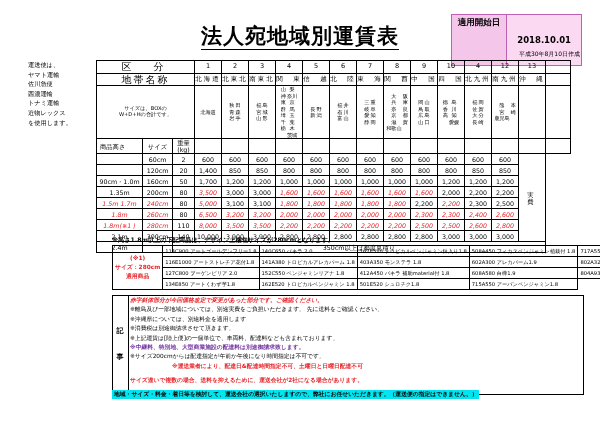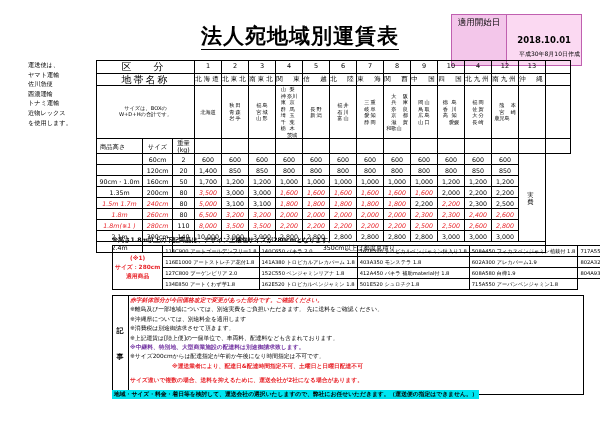--- a/index.html
+++ b/index.html
@@ -10,21 +10,21 @@
   }
   .page{position:relative;width:600px;height:425px;}
 
   
   .title{
     position:absolute;left:0;top:22px;width:600px;text-align:center;
     font-size:21px;font-weight:bold;letter-spacing:1px;
   }
   .title span{border-bottom:1.5px solid #000;padding-bottom:1px;}
   .apply-wrap{position:absolute;right:18px;top:14px;display:flex;align-items:stretch;font-size:8.5px;}
-  .apply-label{background:#f3c6ea;border:1px solid #c060b0;padding:2px 6px;font-weight:normal;}
+  .apply-label{background:#f3c6ea;border:1px solid #c060b0;padding:2px 6px;font-weight:bold;}
   .apply-date{background:#fbd9f2;border:1px solid #c060b0;border-left:none;padding:20px 10px;font-weight:bold;}
   .made{position:absolute;right:20px;top:50px;font-size:6px;}
 
   
   .leftnote{
     position:absolute;left:28px;top:60px;width:66px;
     font-size:6.2px;line-height:1.55;
   }
   .leftnote div{white-space:nowrap;}
 

